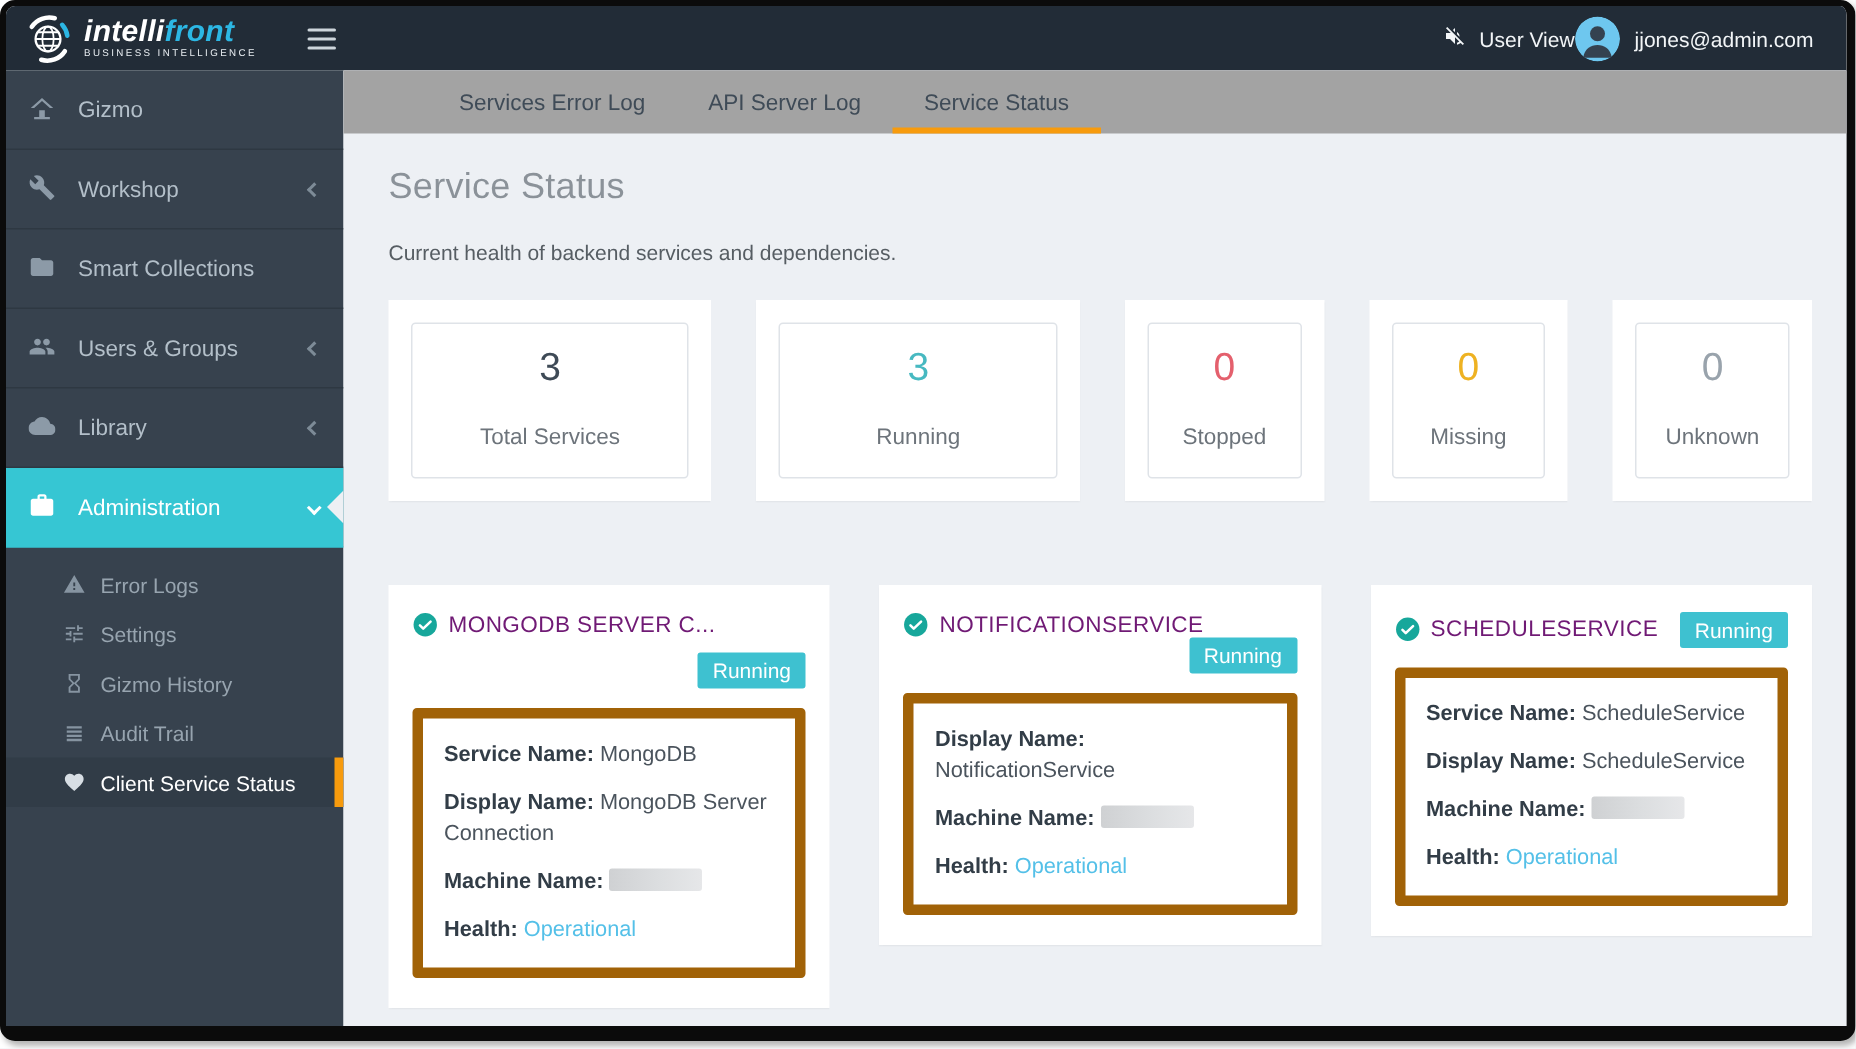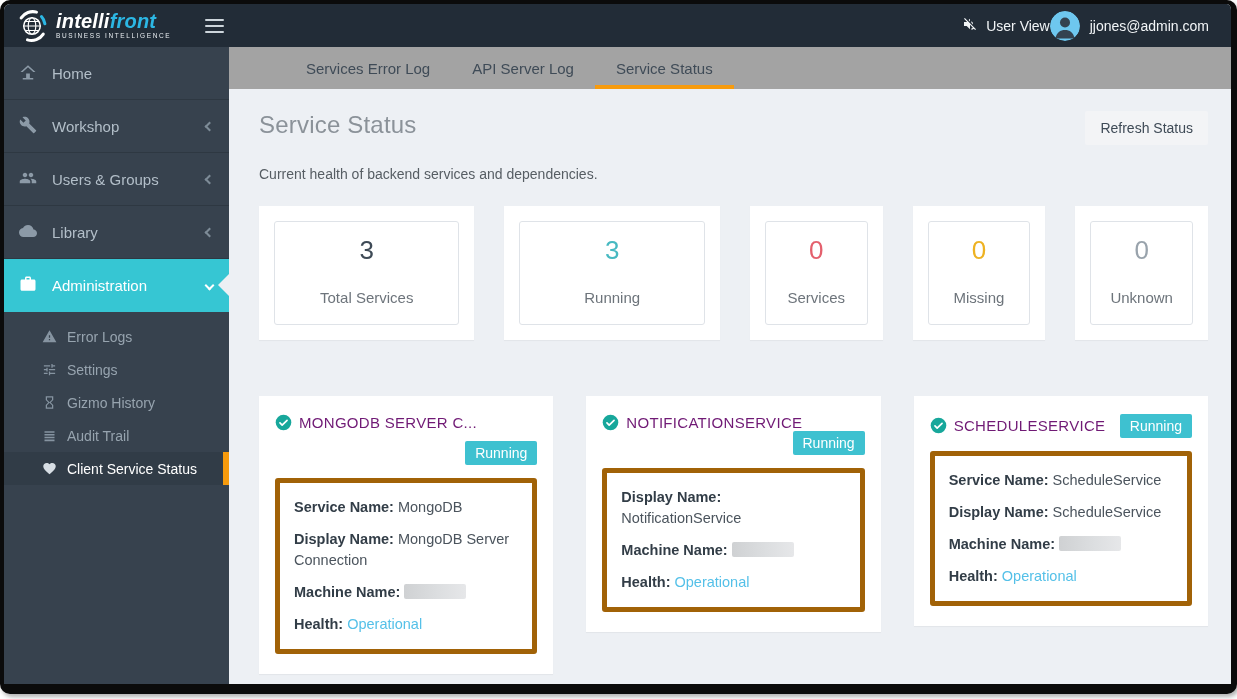--- a/index.html
+++ b/index.html
@@ -95,21 +95,21 @@
   .svc-head .check-ic { width:17px; height:17px; margin-right:7px; flex:0 0 17px; }
   .svc-head .check-ic svg { display:block; width:17px; height:17px; }
   .svc-title { margin:0; font-size:15px; font-weight:400; color:#701a75; letter-spacing:.3px; white-space:nowrap; }
   .badge {
     margin-left:auto; background:#3ec1d0; color:#fff; font-size:14px;
     padding:4px 10px; border-radius:2px; line-height:1.2;
   }
   .flex-break { flex-basis:100%; height:0; }
   .svc-head.stacked .badge { margin-top:10px; }
   .svc-box {
-    margin-top:13px; border:5px solid #a16207; border-radius:3px;
+    margin-top:13px; border:7px solid #a16207; border-radius:3px;
     padding:14px 12px 14px 14px; background:#fff;
   }
   .svc-box p { margin:0 0 11px; font-size:14.5px; line-height:1.45; color:#4b545d; }
   .svc-box p:last-child { margin-bottom:0; }
   .svc-box p.tight { white-space:nowrap; overflow:hidden; }
   .svc-box strong { color:#323d47; font-weight:700; margin-right:4px; }
   .val-block { display:block; }
   .redacted {
     display:inline-block; width:62px; height:15px; vertical-align:-2px; border-radius:2px;
     background:linear-gradient(90deg,#cfd1d3 0%,#dcdee0 55%,#e6e7e9 100%);
@@ -167,30 +167,38 @@
 
   <div class="shell">
 
     <nav class="sidebar">
       <div class="nav-item">
         <span class="nav-ic">
           <svg viewBox="0 0 24 24">
               <path d="M12 5.7 19 12v8h-4.5v-6h-5v6H5v-8l7-6.3M12 3 2 12h3v10h7.5v-6h-1v6H19V12h3L12 3z"></path>
             </svg>
         </span>
-        <span class="nav-label">Home</span>
+        <span class="nav-label">Gizmo</span>
       </div>
       <div class="nav-item">
         <span class="nav-ic">
           <svg viewBox="0 0 24 24">
               <path d="M22.7 19l-9.1-9.1c.9-2.3.4-5-1.5-6.9-2-2-5-2.4-7.4-1.3L9 6 6 9 1.6 4.7C.4 7.1.9 10.1 2.9 12.1c1.9 1.9 4.6 2.4 6.9 1.5l9.1 9.1c.4.4 1 .4 1.4 0l2.3-2.3c.5-.4.5-1.1.1-1.4z"></path>
             </svg>
         </span>
         <span class="nav-label">Workshop</span>
         <span class="chev left"></span>
+      </div>
+      <div class="nav-item">
+        <span class="nav-ic">
+          <svg viewBox="0 0 24 24">
+              <path d="M10 4H4c-1.1 0-2 .9-2 2v12c0 1.1.9 2 2 2h16c1.1 0 2-.9 2-2V8c0-1.1-.9-2-2-2h-8l-2-2z"></path>
+            </svg>
+        </span>
+        <span class="nav-label">Smart Collections</span>
       </div>
       <div class="nav-item">
         <span class="nav-ic">
           <svg viewBox="0 0 24 24">
               <path d="M16 11c1.66 0 2.99-1.34 2.99-3S17.66 5 16 5c-1.66 0-3 1.34-3 3s1.34 3 3 3zm-8 0c1.66 0 2.99-1.34 2.99-3S9.66 5 8 5C6.34 5 5 6.34 5 8s1.34 3 3 3zm0 2c-2.33 0-7 1.17-7 3.5V19h14v-2.5c0-2.33-4.67-3.5-7-3.5zm8 0c-.29 0-.62.02-.97.05 1.16.84 1.97 1.97 1.97 3.45V19h6v-2.5c0-2.33-4.67-3.5-7-3.5z"></path>
             </svg>
         </span>
         <span class="nav-label">Users &amp; Groups</span>
         <span class="chev left"></span>
       </div>
@@ -262,41 +270,40 @@
     <main class="content">
       <div class="tabbar">
         <div class="tab">Services Error Log</div>
         <div class="tab">API Server Log</div>
         <div class="tab active">Service Status</div>
       </div>
 
       <div class="page">
         <div class="page-head">
           <h1 class="page-title">Service Status</h1>
-          <button class="refresh-btn">Refresh Status</button>
         </div>
         <p class="page-sub">Current health of backend services and dependencies.</p>
 
         <div class="stats">
           <div class="stat-card wide">
             <div class="stat-box">
               <div class="stat-value" style="color: rgb(62, 74, 86);">3</div>
               <div class="stat-label">Total Services</div>
             </div>
           </div>
           <div class="stat-card wide">
             <div class="stat-box">
               <div class="stat-value" style="color: rgb(71, 185, 193);">3</div>
               <div class="stat-label">Running</div>
             </div>
           </div>
           <div class="stat-card">
             <div class="stat-box">
               <div class="stat-value" style="color: rgb(228, 96, 109);">0</div>
-              <div class="stat-label">Services</div>
+              <div class="stat-label">Stopped</div>
             </div>
           </div>
           <div class="stat-card">
             <div class="stat-box">
               <div class="stat-value" style="color: rgb(238, 178, 34);">0</div>
               <div class="stat-label">Missing</div>
             </div>
           </div>
           <div class="stat-card">
             <div class="stat-box">

